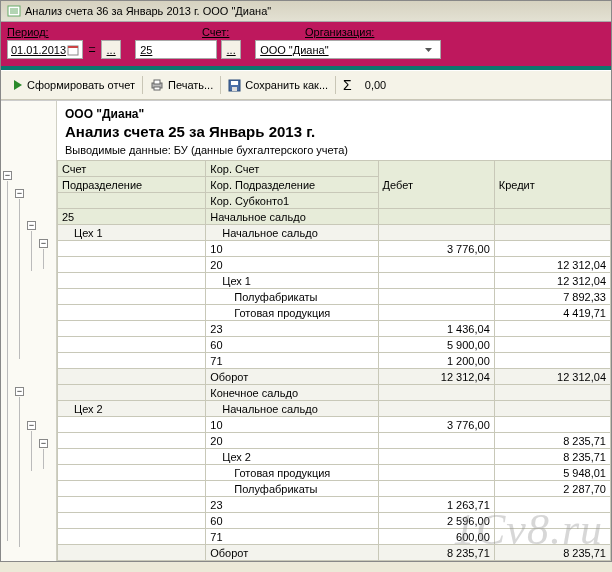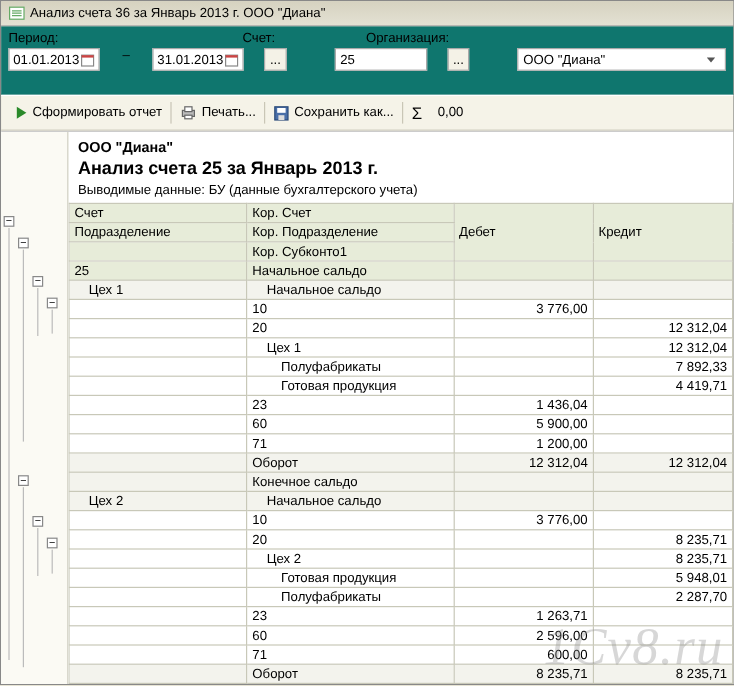--- a/index.html
+++ b/index.html
@@ -15,29 +15,30 @@
   .titlebar {
     background: linear-gradient(#d6d2c0, #e3e1d3);
     border-bottom: 1px solid #aaa;
     padding: 3px 6px;
     display: flex;
     align-items: center;
     font-size: 11px;
   }
   .titlebar svg { margin-right: 4px; }
   .filters {
-    background: #0f766e;
+    background: #be185d;
     padding: 4px 6px 2px 6px;
-    border-bottom: 1px solid #0f766e;
+    border-bottom: 4px solid #0f766e;
+    text-decoration: underline;
   }
   .filters-row {
     display: flex;
     align-items: flex-start;
-    gap: 17px;
-    margin-bottom: 17px;
+    gap: 4px;
+    margin-bottom: 5px;
   }
   .filters-labels {
     display: flex;
     margin-bottom: 2px;
   }
   .flabel { font-size: 11px; color: #000; }
   .period-label { width: 195px; }
   .schet-label { width: 103px; }
   .input-date {
     width: 76px; height: 19px;
@@ -195,29 +196,20 @@
       <div class="input-date">
         <span>01.01.2013</span>
         <span class="calbtn">
           <svg width="12" height="12" viewBox="0 0 12 12">
               <rect x="1" y="2" width="10" height="9" fill="#fff" stroke="#888"></rect>
               <rect x="1" y="2" width="10" height="2" fill="#c44"></rect>
             </svg>
         </span>
       </div>
       <span class="dash">–</span>
-      <div class="input-date">
-        <span>31.01.2013</span>
-        <span class="calbtn">
-          <svg width="12" height="12" viewBox="0 0 12 12">
-              <rect x="1" y="2" width="10" height="9" fill="#fff" stroke="#888"></rect>
-              <rect x="1" y="2" width="10" height="2" fill="#c44"></rect>
-            </svg>
-        </span>
-      </div>
       <div class="btn-dots">...</div>
 
       <div style="width:6px"></div>
 
       <div class="input-plain schet-input">
         <span>25</span>
       </div>
       <div class="btn-dots">...</div>
 
       <div style="width:6px"></div>

